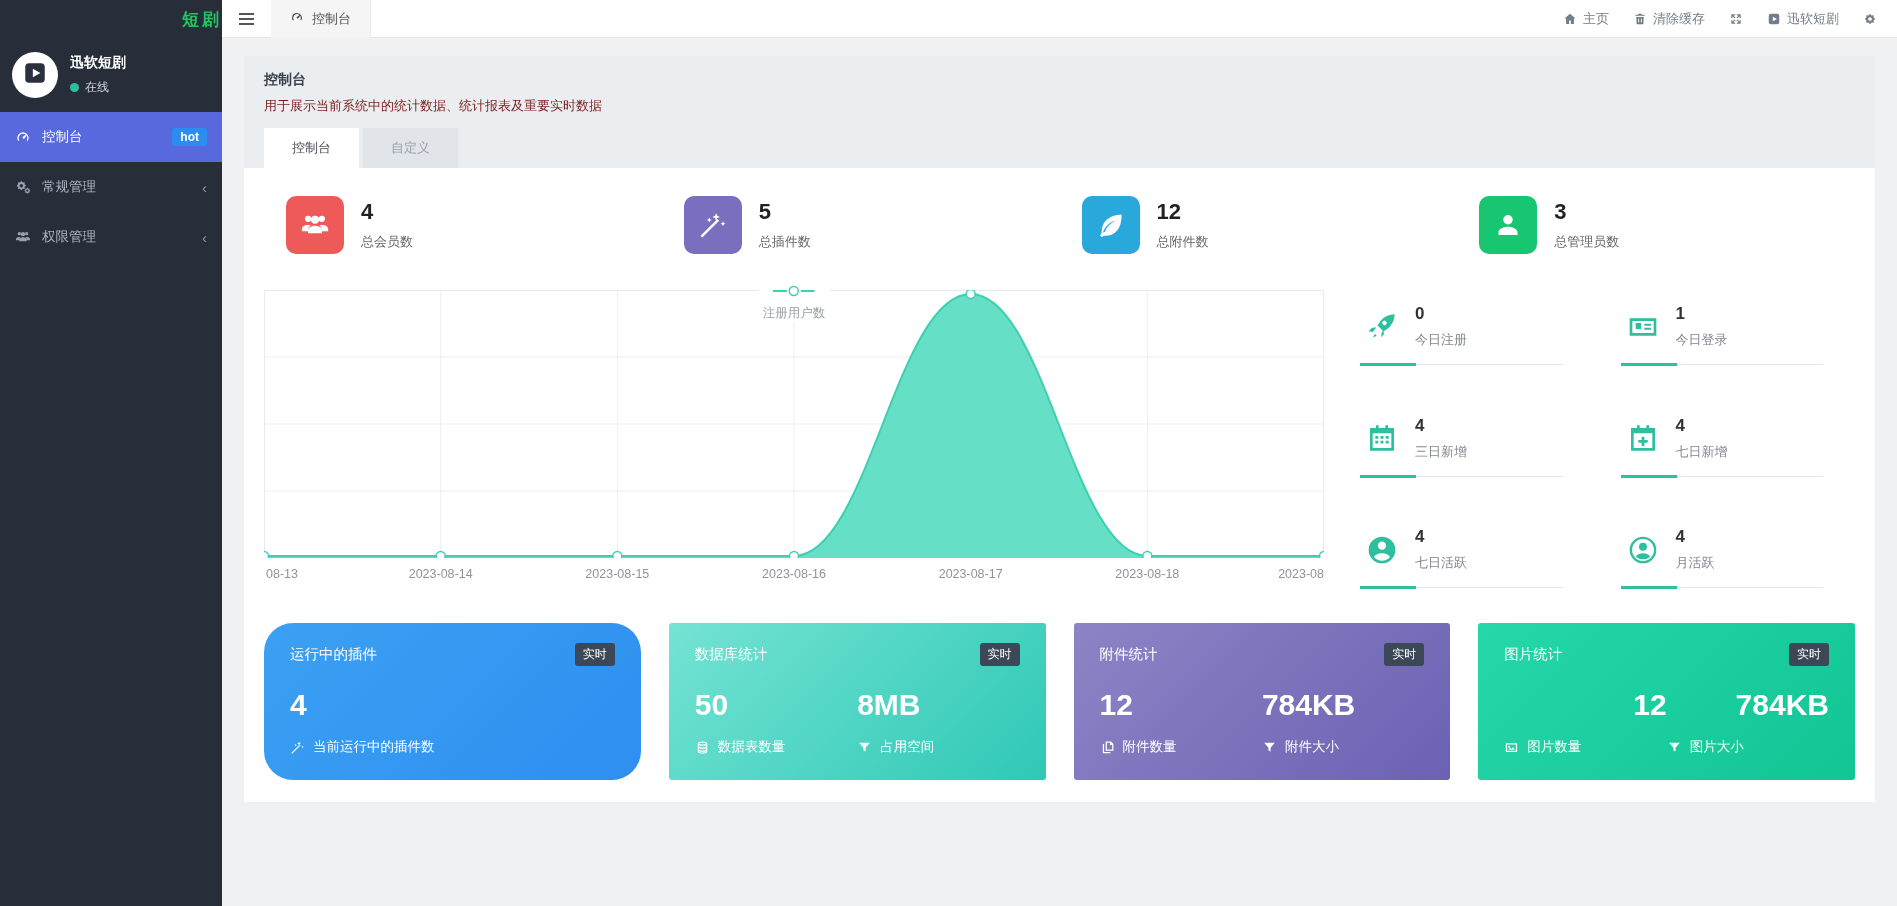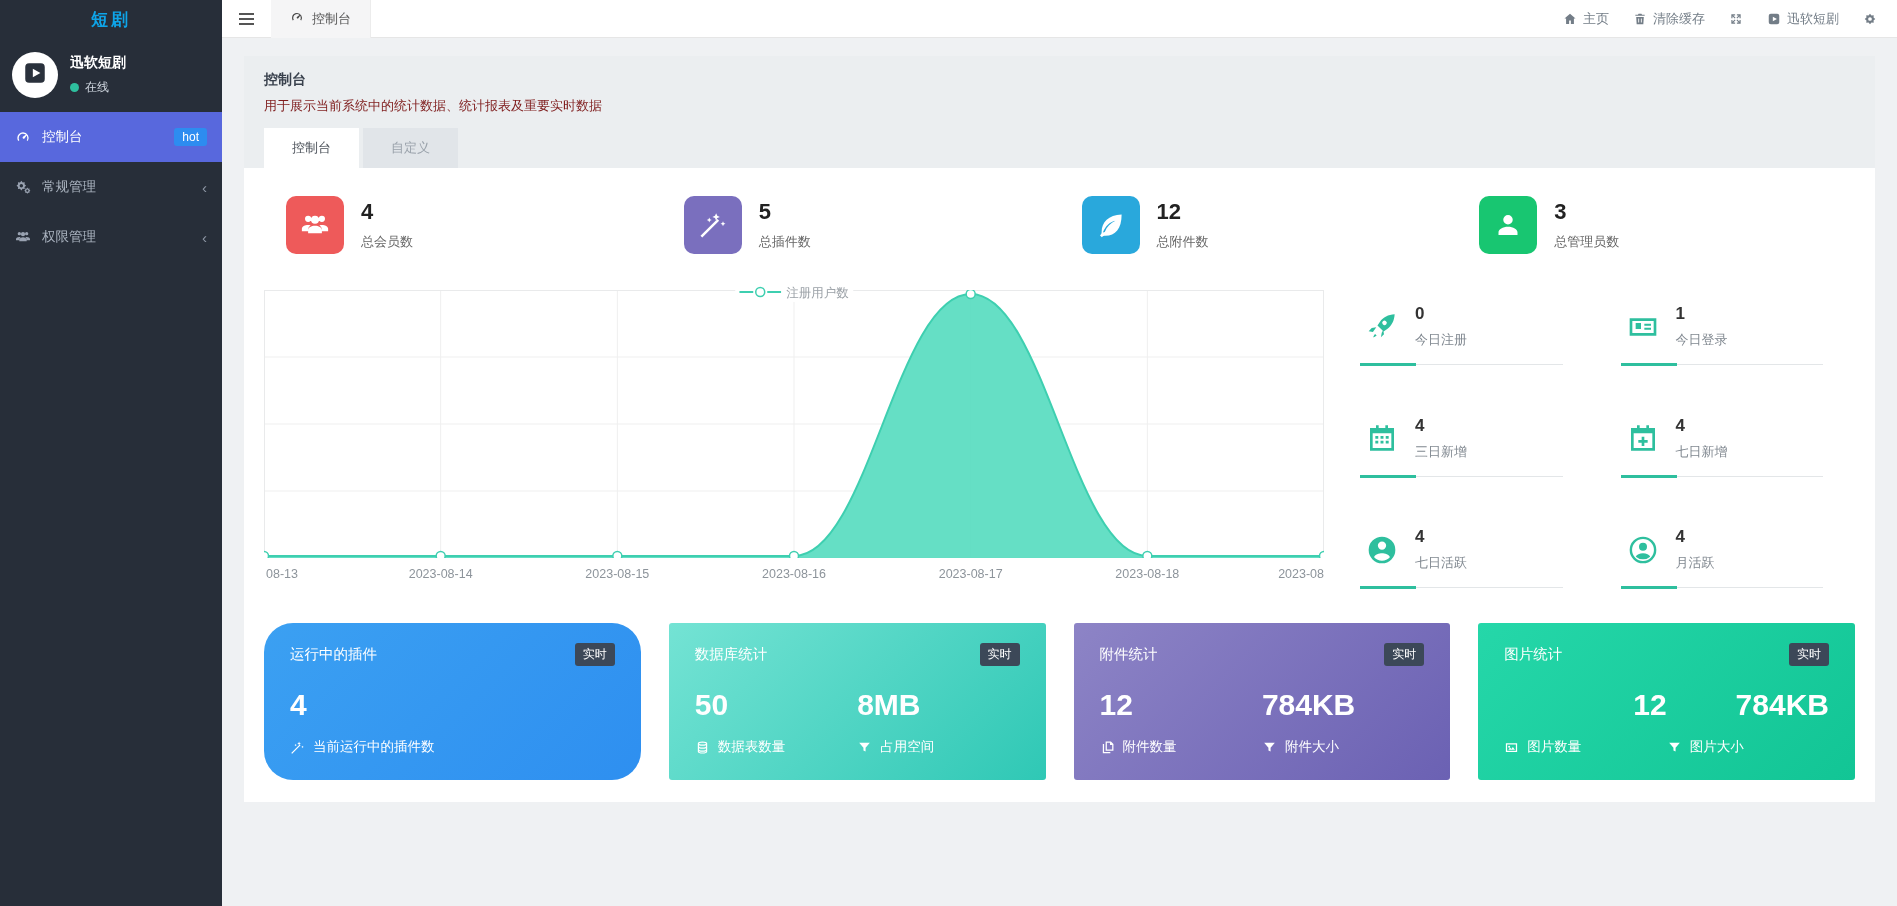--- a/index.html
+++ b/index.html
@@ -1,41 +1,41 @@
 <!DOCTYPE html>
 <html style="--teal: #2ebf9e; --active: #5868dd;"><head>
 <meta charset="utf-8">
 <style>
   * { margin:0; padding:0; box-sizing:border-box; }
   html,body { width:1897px; height:906px; overflow:hidden;
     font-family:"Liberation Sans","DejaVu Sans",sans-serif; background:#eff1f3; }
 
   
   .sidebar { position:fixed; left:0; top:0; bottom:0; width:222px; background:#272e39; z-index:10; }
-  .brand { height:40px; line-height:40px; text-align:center; color:#0ea5e9; font-size:17px;
+  .brand { height:40px; line-height:40px; text-align:right; color:#22c55e; font-size:17px;
     font-weight:bold; letter-spacing:3px; }
   .userpanel { padding:12px 12px 14px; display:flex; gap:12px; align-items:center; }
   .avatar { width:46px; height:46px; border-radius:50%; background:#fff; display:flex;
     align-items:center; justify-content:center; flex:none; }
   .avatar svg { width:26px; height:26px; color:#2a313c; }
   .uname { color:#fff; font-weight:bold; font-size:14px; margin-bottom:7px; }
   .ustatus { font-size:12px; color:#d3dae3; display:flex; gap:6px; align-items:center; }
   .dot { width:9px; height:9px; border-radius:50%; background:var(--teal); }
   .search { margin:6px 12px 18px; position:relative; }
   .search input { width:100%; height:38px; background:#1f252e; border:none; border-radius:4px;
     color:#97a1b0; padding:0 34px 0 12px; font-size:13px; outline:none; }
   .search input::placeholder { color:#6e7a8a; }
   .search svg { position:absolute; right:11px; top:11px; width:15px; height:15px; color:#8a95a3; }
   .menu-item { height:50px; display:flex; align-items:center; padding:0 15px; color:#abb4c0;
     font-size:13.5px; cursor:pointer; }
   .menu-item svg { width:16px; height:16px; margin-right:11px; color:#99a2b1; flex:none; }
   .menu-item.active { background:var(--active); color:#fff; }
   .menu-item.active svg { color:#fff; }
   .mbadge { margin-left:auto; font-size:12px; color:#fff; padding:2px 8px; border-radius:3px;
-    font-weight:normal; }
+    font-weight:bold; }
   .mbadge.pill { border-radius:10px; }
   .chev { margin-left:auto; color:#8e97a5; font-size:15px; line-height:1; }
 
   
   .topbar { position:fixed; left:222px; right:0; top:0; height:38px; background:#fff;
     border-bottom:1px solid #e6e6e6; display:flex; align-items:center; z-index:5; }
   .hamburger { padding:0 17px; height:38px; display:flex; flex-direction:column;
     justify-content:center; gap:3px; cursor:pointer; }
   .hamburger i { display:block; width:15px; height:2px; background:#555; }
   .tb-tab { height:38px; display:flex; align-items:center; gap:8px; padding:0 19px;
@@ -65,21 +65,21 @@
     justify-content:center; flex:none; }
   .tile svg { width:30px; height:30px; color:#fff; }
   .stat-num { font-size:22px; font-weight:bold; color:#222; }
   .stat-label { font-size:13px; color:#666; margin-top:8px; }
 
   
   .mid-row { display:flex; margin-top:36px; }
   .chart-wrap { width:1060px; position:relative; flex:none; }
   .legend { position:absolute; top:-5px; left:50%; transform:translateX(-50%); display:flex;
     align-items:center; gap:5px; font-size:12.5px; color:#9aa0a6; z-index:2; background:#fff;
-    padding:0 4px; }
+    padding:0 4px;flex-direction:column; }
   .xlabels { position:relative; height:22px; font-size:12.5px; color:#8d949b; margin-top:5px; }
   .xlabels span { position:absolute; top:0; white-space:nowrap; }
   .ministats { flex:1; margin-left:36px; display:grid; grid-template-columns:1fr 1fr;
     column-gap:26px; align-content:space-between; padding-top:4px; }
   .mini-top { display:flex; align-items:center; gap:17px; padding:10px 0 14px 6px; }
   .mini-top svg { width:32px; height:32px; color:var(--teal); flex:none; }
   .mini-num { font-size:17px; font-weight:bold; color:#333; }
   .mini-label { font-size:13px; color:#808890; margin-top:7px; }
   .mini-line { position:relative; height:3px; margin-right:32px; }
   .mini-line .tl { position:absolute; left:0; top:0; width:56px; height:3px; background:var(--teal); }

